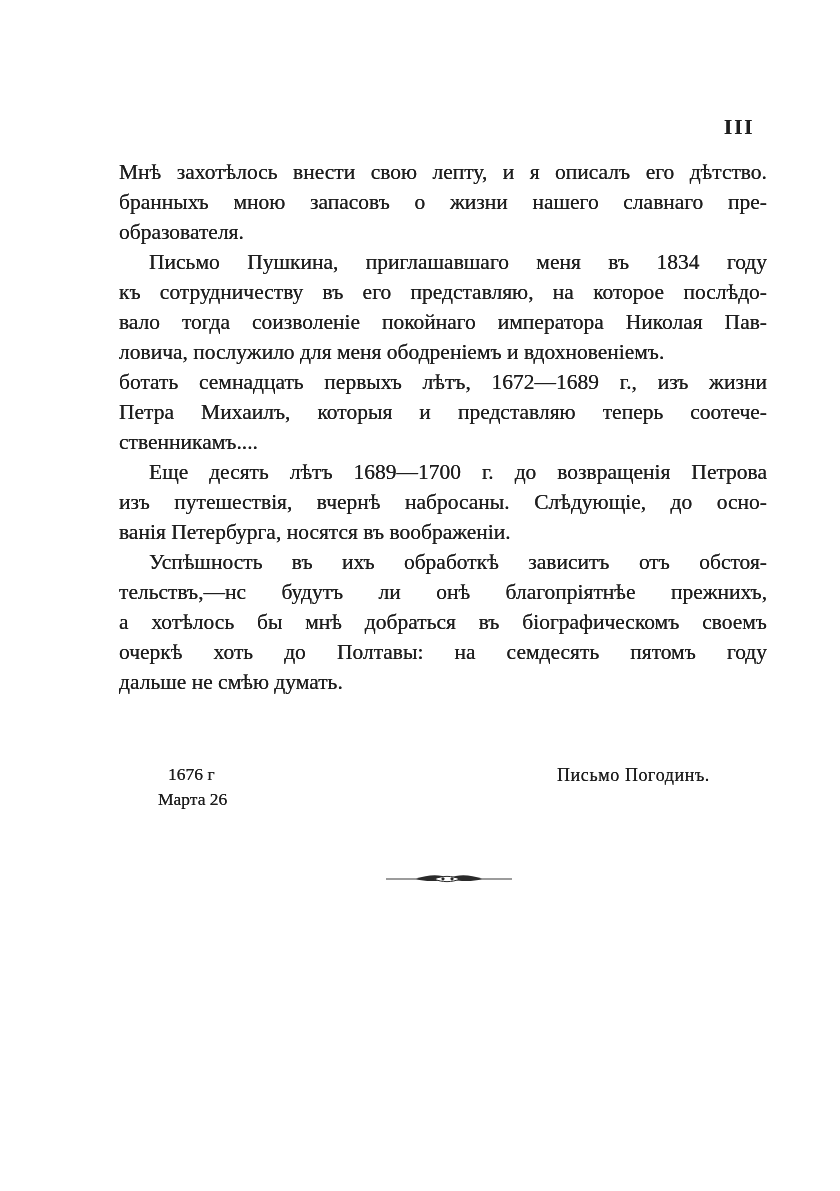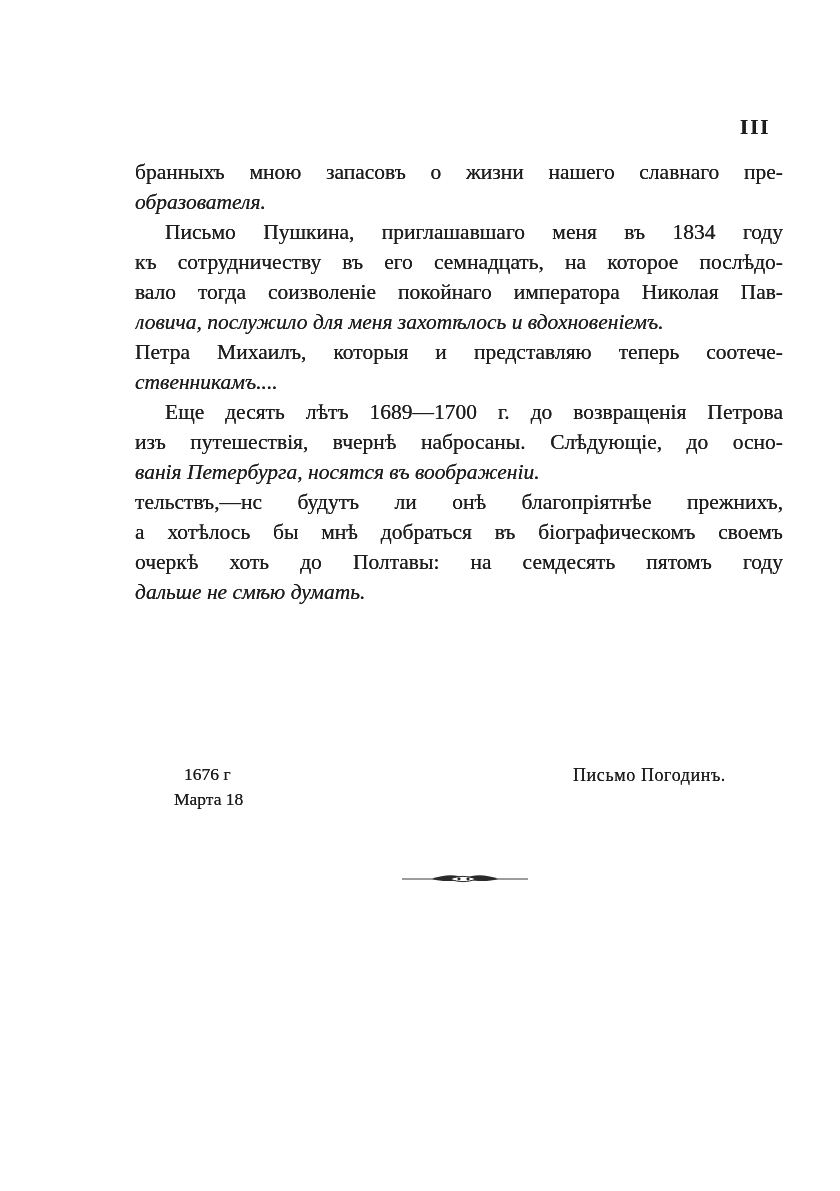--- a/index.html
+++ b/index.html
@@ -4,37 +4,37 @@
 <style>
   html,body{margin:0;padding:0;}
   body{
     width:840px;height:1191px;
     position:relative;
     background:var(--bg,#ffffff);
     color:var(--fg,#1e1e1e);
     font-family:"Liberation Serif","DejaVu Serif",serif;
     overflow:hidden;
   }
-  #book-page{position:absolute;inset:0;margin-left:16px;}
+  #book-page{position:absolute;inset:0;}
   #page-num{
     position:absolute;left:724px;top:115px;
     font-size:21px;font-weight:700;letter-spacing:2px;
     text-shadow:0 0 .4px currentColor;
   }
   #text-block{
     position:absolute;left:119px;top:157px;width:648px;
     font-size:21.5px;line-height:30px;
     text-shadow:0 0 .5px currentColor;
   }
   .para{margin:0;}
   .line{
     height:30px;overflow:hidden;white-space:nowrap;
     text-align:justify;text-align-last:justify;
   }
-  .line.last{text-align-last:left;font-style:italic;}
+  .line.last{text-align-last:left;}
   .line.indent{padding-left:30px;}
   #date-year{
     position:absolute;left:168px;top:764px;
     font-size:17.5px;text-shadow:0 0 .4px currentColor;
   }
   #date-day{
     position:absolute;left:158px;top:789px;
     font-size:17.5px;text-shadow:0 0 .4px currentColor;
   }
   #signature{
@@ -48,49 +48,52 @@
 </style>
 </head>
 <body style="--bg: #ffffff; --fg: #1e1e1e;">
 
 <div id="book-page">
 
   <div id="page-num">III</div>
 
   <div id="text-block">
       <div class="para">
+        <div class="line">Мнѣ захотѣлось внести свою лепту, и я описалъ его дѣтство.</div>
         <div class="line">бранныхъ мною запасовъ о жизни нашего славнаго пре-</div>
         <div class="line last">образователя.</div>
       </div>
       <div class="para">
         <div class="line indent">Письмо Пушкина, приглашавшаго меня въ 1834 году</div>
-        <div class="line">къ сотрудничеству въ его семнадцать, на которое послѣдо-</div>
+        <div class="line">къ сотрудничеству въ его представляю, на которое послѣдо-</div>
         <div class="line">вало тогда соизволеніе покойнаго императора Николая Пав-</div>
-        <div class="line last">ловича, послужило для меня захотѣлось и вдохновеніемъ.</div>
+        <div class="line last">ловича, послужило для меня ободреніемъ и вдохновеніемъ.</div>
       </div>
       <div class="para">
+        <div class="line">ботать семнадцать первыхъ лѣтъ, 1672—1689 г., изъ жизни</div>
         <div class="line">Петра Михаилъ, которыя и представляю теперь соотече-</div>
         <div class="line last">ственникамъ....</div>
       </div>
       <div class="para">
         <div class="line indent">Еще десять лѣтъ 1689—1700 г. до возвращенія Петрова</div>
         <div class="line">изъ путешествія, вчернѣ набросаны. Слѣдующіе, до осно-</div>
         <div class="line last">ванія Петербурга, носятся въ воображеніи.</div>
       </div>
       <div class="para">
+        <div class="line indent">Успѣшность въ ихъ обработкѣ зависитъ отъ обстоя-</div>
         <div class="line">тельствъ,—нс будутъ ли онѣ благопріятнѣе прежнихъ,</div>
         <div class="line">а хотѣлось бы мнѣ добраться въ біографическомъ своемъ</div>
         <div class="line">очеркѣ хоть до Полтавы: на семдесять пятомъ году</div>
         <div class="line last">дальше не смѣю думать.</div>
       </div>
     </div>
 
   <div id="date-year">1676 г</div>
 
-  <div id="date-day">Марта 18</div>
+  <div id="date-day">Марта 26</div>
 
   <div id="signature">Письмо Погодинъ.</div>
 
   <div id="ornament">
     <svg width="126" height="14" viewBox="0 0 126 14" aria-hidden="true">
       <line x1="0" y1="7" x2="126" y2="7" stroke="#3a3a3a" stroke-width="1.1"></line>
       <path d="M30 7 C42 2.5, 54 2, 63 6.4 C54 9.5, 40 10, 30 7 Z" fill="#2a2a2a"></path>
       <path d="M96 7 C84 2.5, 72 2, 63 6.4 C72 9.5, 86 10, 96 7 Z" fill="#2a2a2a"></path>
       <path d="M48 7 C56 3.5, 66 3.5, 74 7 C66 10.5, 56 10.5, 48 7 Z" fill="#ffffff" stroke="#2a2a2a" stroke-width="1"></path>
       <circle cx="57" cy="6.8" r="1.6" fill="#2a2a2a"></circle>

